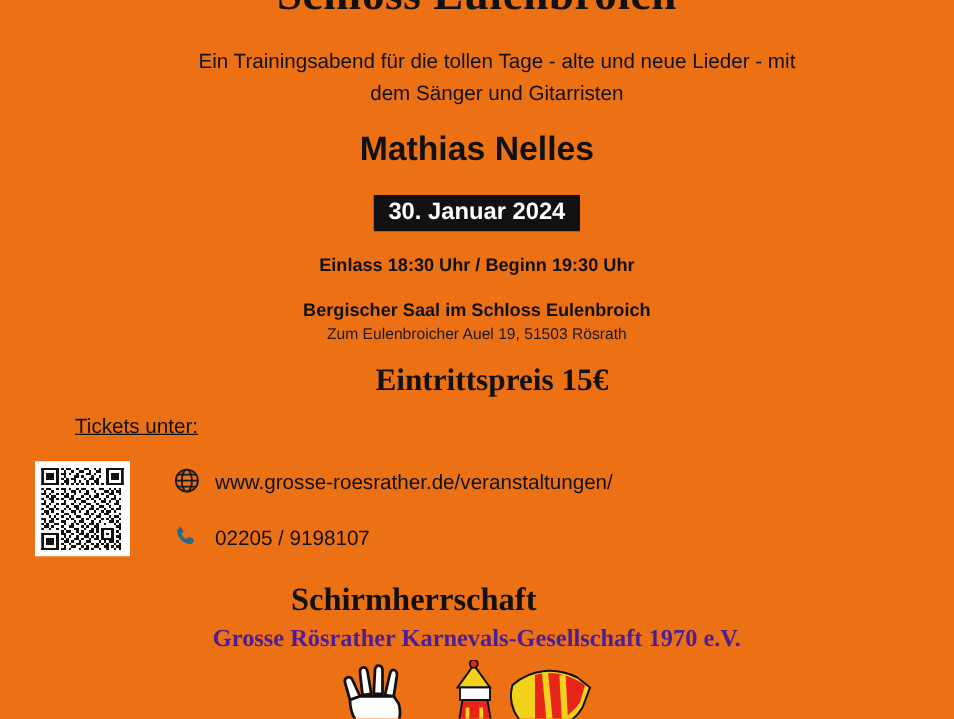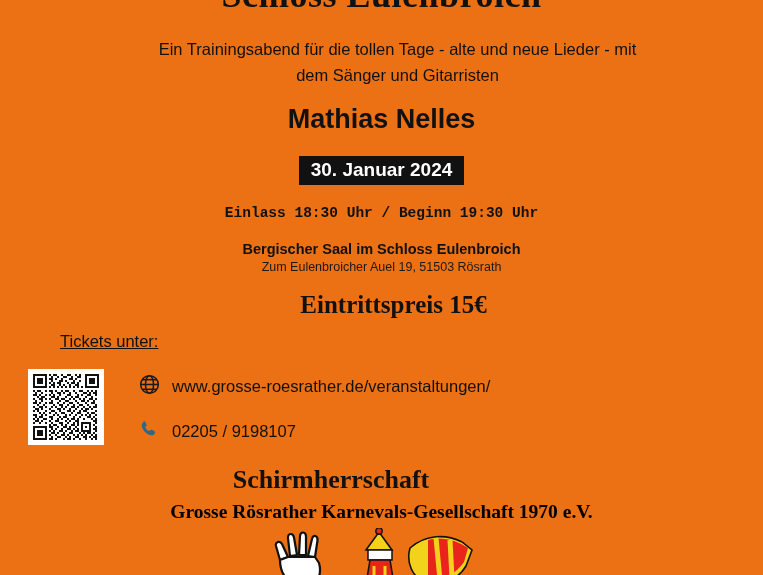--- a/index.html
+++ b/index.html
@@ -84,21 +84,20 @@
   
   .times {
     position: absolute;
     top: 205px;
     left: 0;
     width: 763px;
     text-align: center;
     font-size: 14.5px;
     font-weight: bold;
     color: #111;
-    font-family: Liberation Mono, monospace;
   }
 
   
   .venue {
     position: absolute;
     top: 241px;
     left: 0;
     width: 763px;
     text-align: center;
     font-size: 14.5px;
@@ -189,21 +188,21 @@
   }
   .patronage-org {
     position: absolute;
     top: 501px;
     left: 0;
     width: 763px;
     text-align: center;
     font-family: "Liberation Serif", serif;
     font-size: 19.5px;
     font-weight: bold;
-    color: #000000;
+    color: #4c1d95;
   }
 
   
   .emblem {
     position: absolute;
     top: 528px;
     left: 268px;
     width: 230px;
     height: 47px;
     overflow: hidden;

